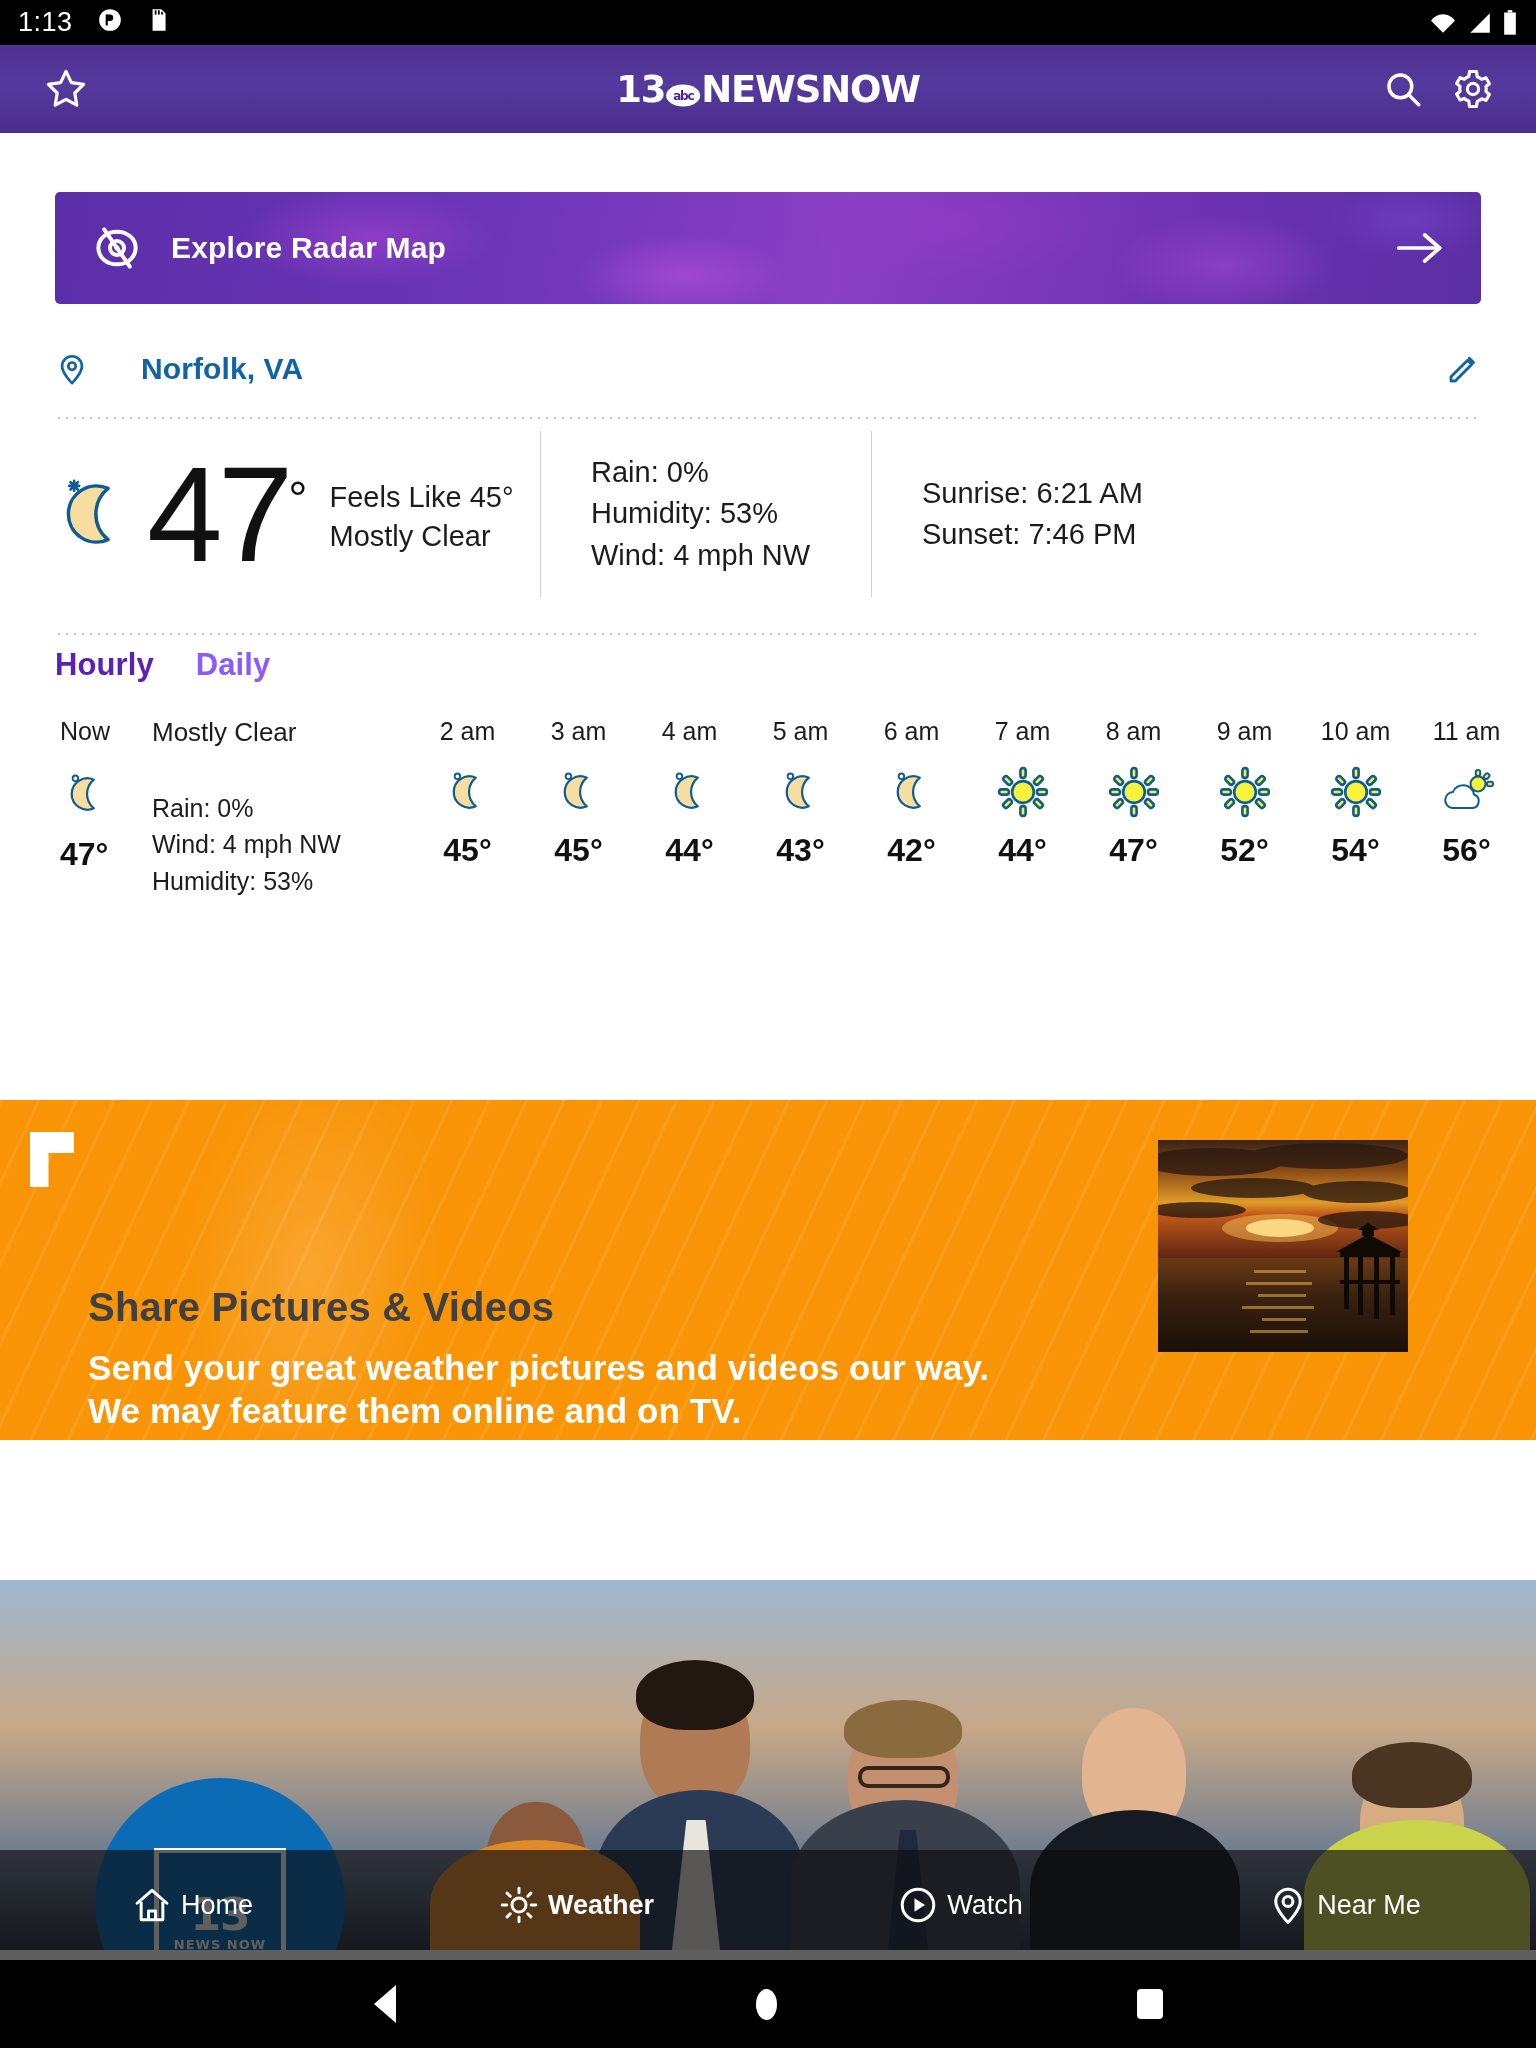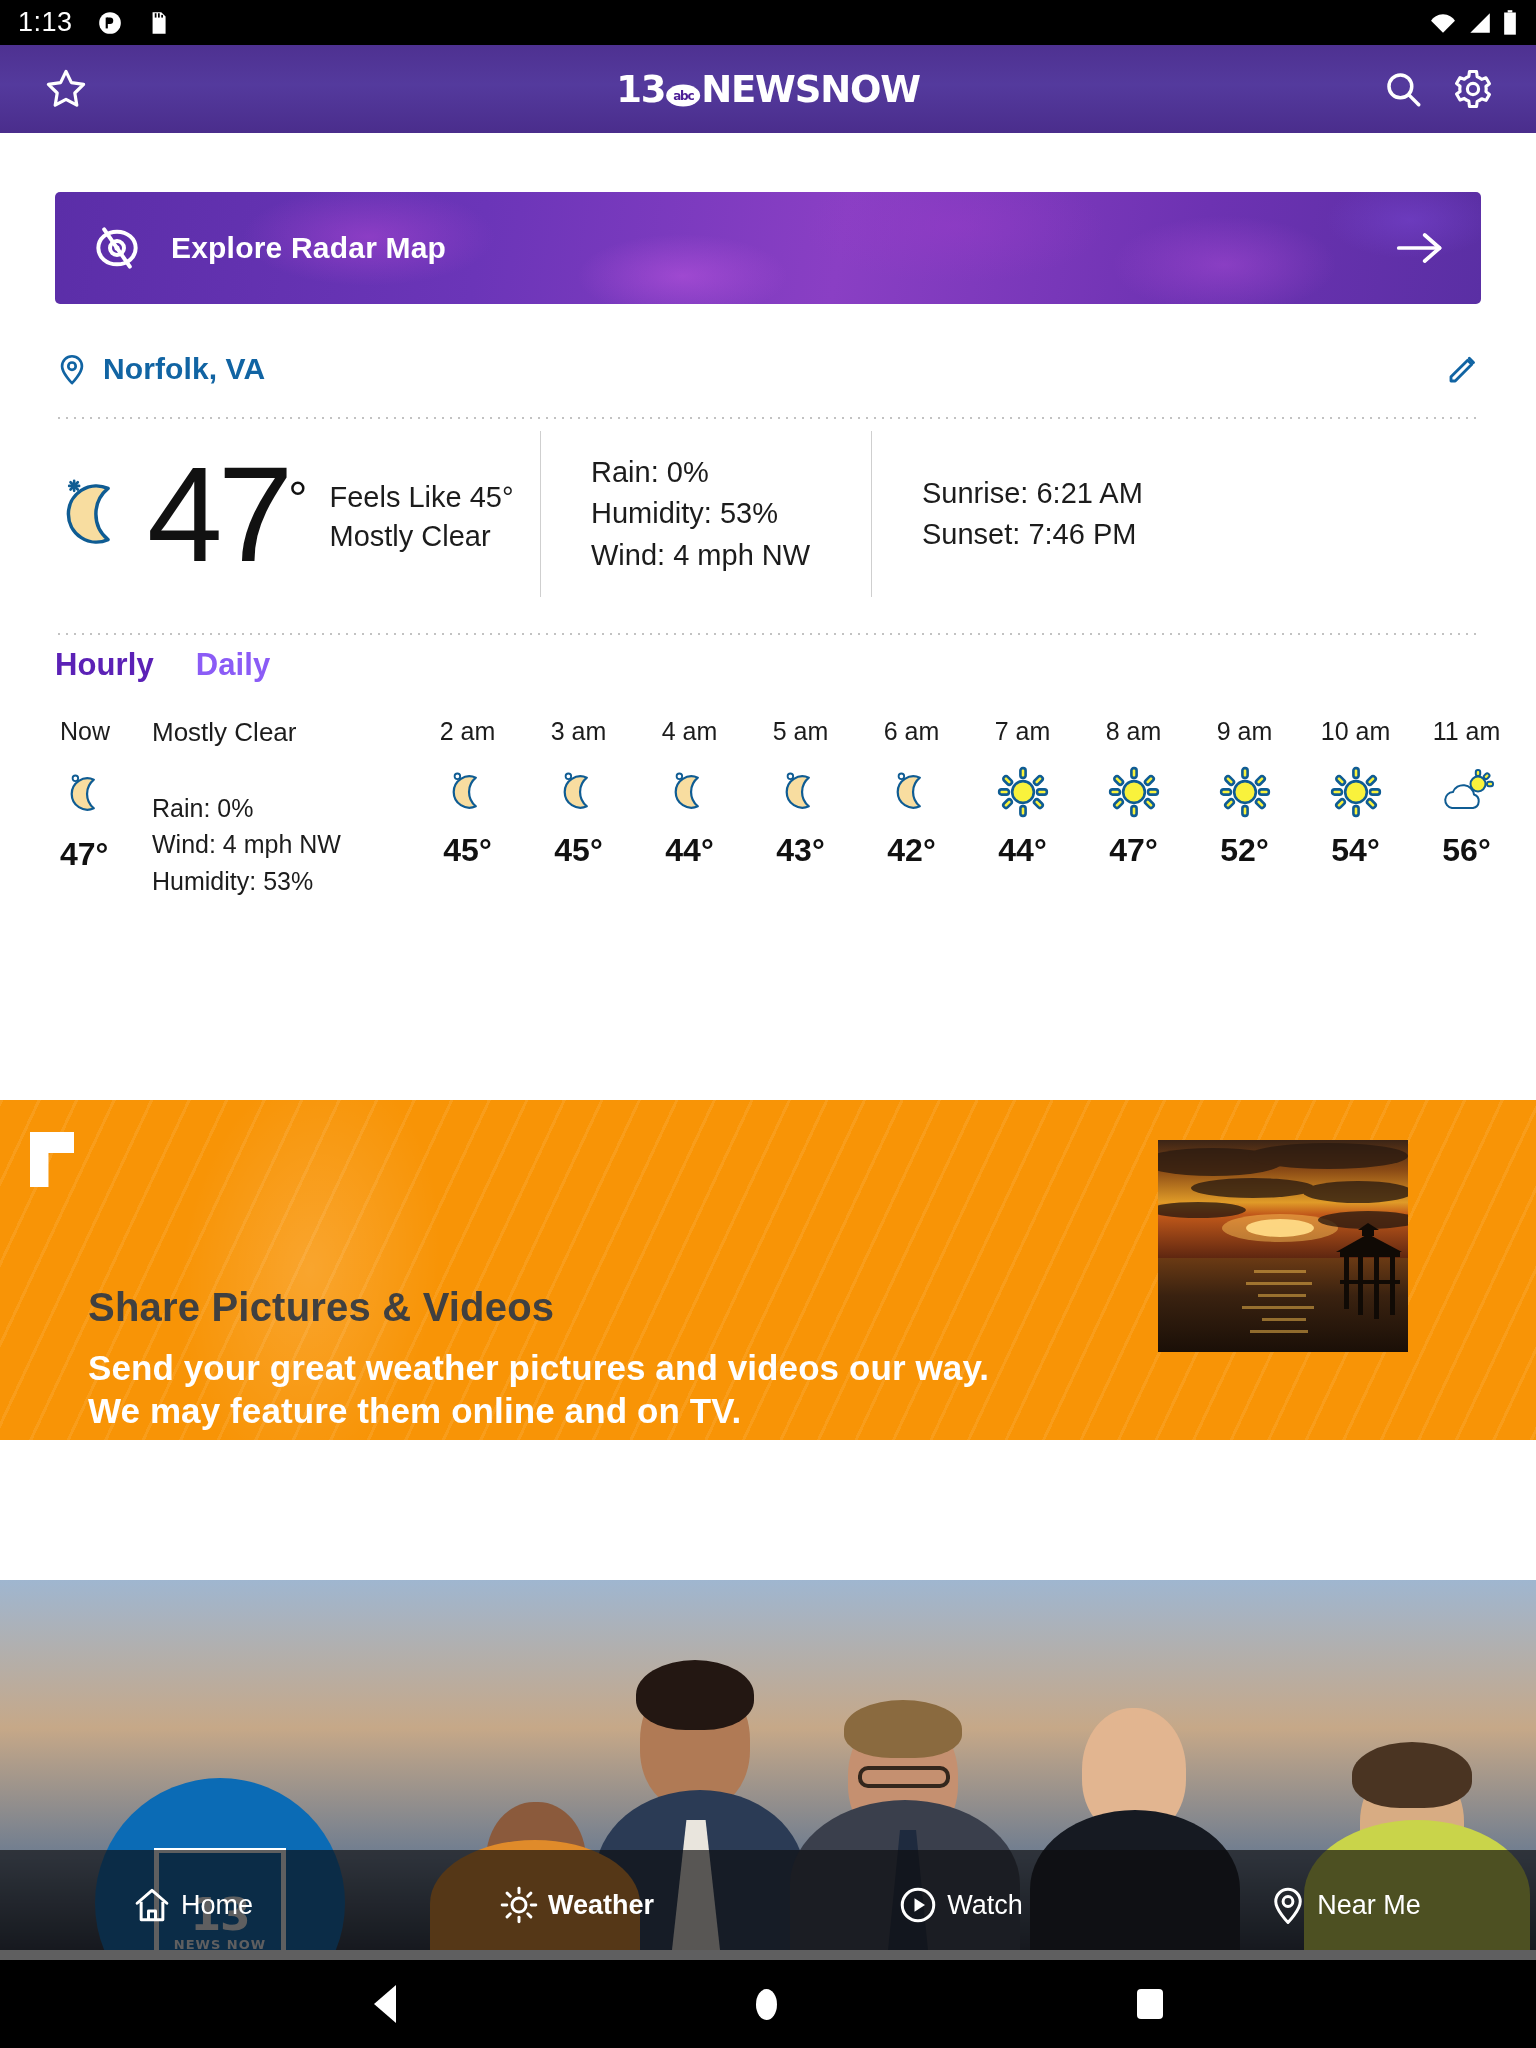--- a/index.html
+++ b/index.html
@@ -11,21 +11,21 @@
   }
   #root { position: relative; width: 1536px; height: 2048px; background: #fff; }
 
   
   .statusbar {
     position: absolute; top: 0; left: 0; width: 1536px; height: 45px;
     background: #000; color: #fff;
     display: flex; align-items: center; justify-content: space-between;
     padding: 0 18px;
   }
-  .sb-left { display: flex; align-items: center; gap: 24px; }
+  .sb-left { display: flex; gap: 24px; }
   .sb-time { font-size: 27px; font-weight: 400; letter-spacing: .5px; }
   .sb-right { display: flex; align-items: center; gap: 10px; }
 
   
   .appbar {
     position: absolute; top: 45px; left: 0; width: 1536px; height: 88px;
     background: linear-gradient(180deg,#4e3191 0%,#543a9d 45%,#4a2d8c 100%);
     display: flex; align-items: center; justify-content: space-between;
     padding: 0 42px;
   }
@@ -61,21 +61,21 @@
     cursor: pointer;
   }
   .radar-banner .rb-label {
     color: #fff; font-size: 30px; font-weight: 600; margin-left: 26px;
     letter-spacing: .2px;
   }
   .radar-arrow { margin-left: auto; }
 
   .loc-row {
     margin: 41px 55px 0 55px; height: 48px;
-    display: flex; align-items: center;
+    display: flex; align-items: center; gap: 38px;
   }
   .loc-name {
     color: #1164a3; font-size: 30px; font-weight: 600; margin-left: 14px;
     letter-spacing: .1px;
   }
   .loc-edit { margin-left: auto; cursor: pointer; }
 
   .dots {
     margin: 24px 55px 0 55px; height: 2px;
     background-image: radial-gradient(circle, #c2c2c2 1.1px, transparent 1.3px);

